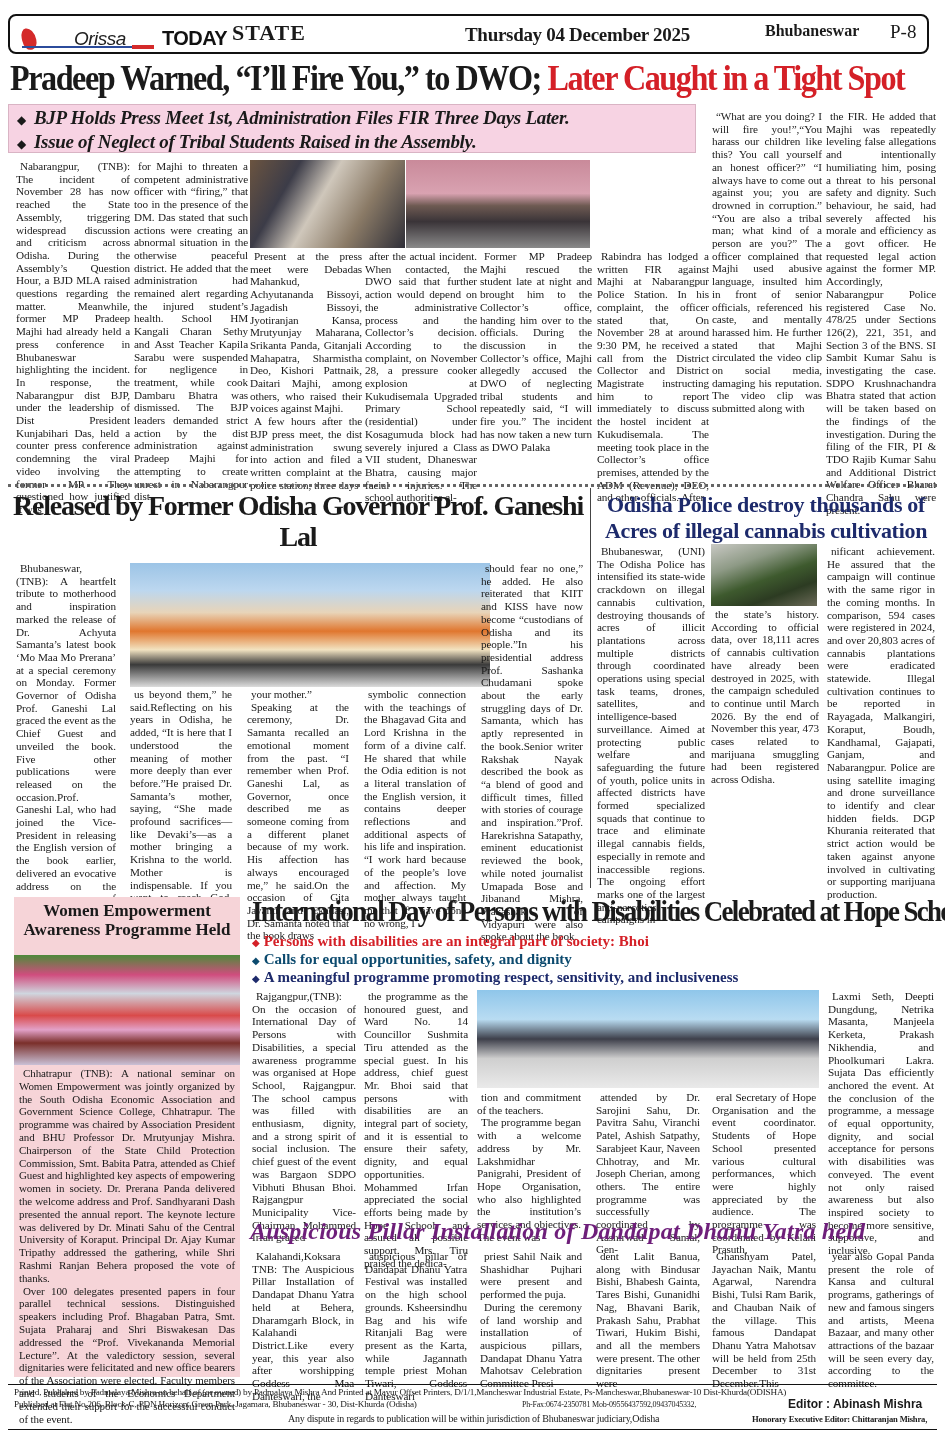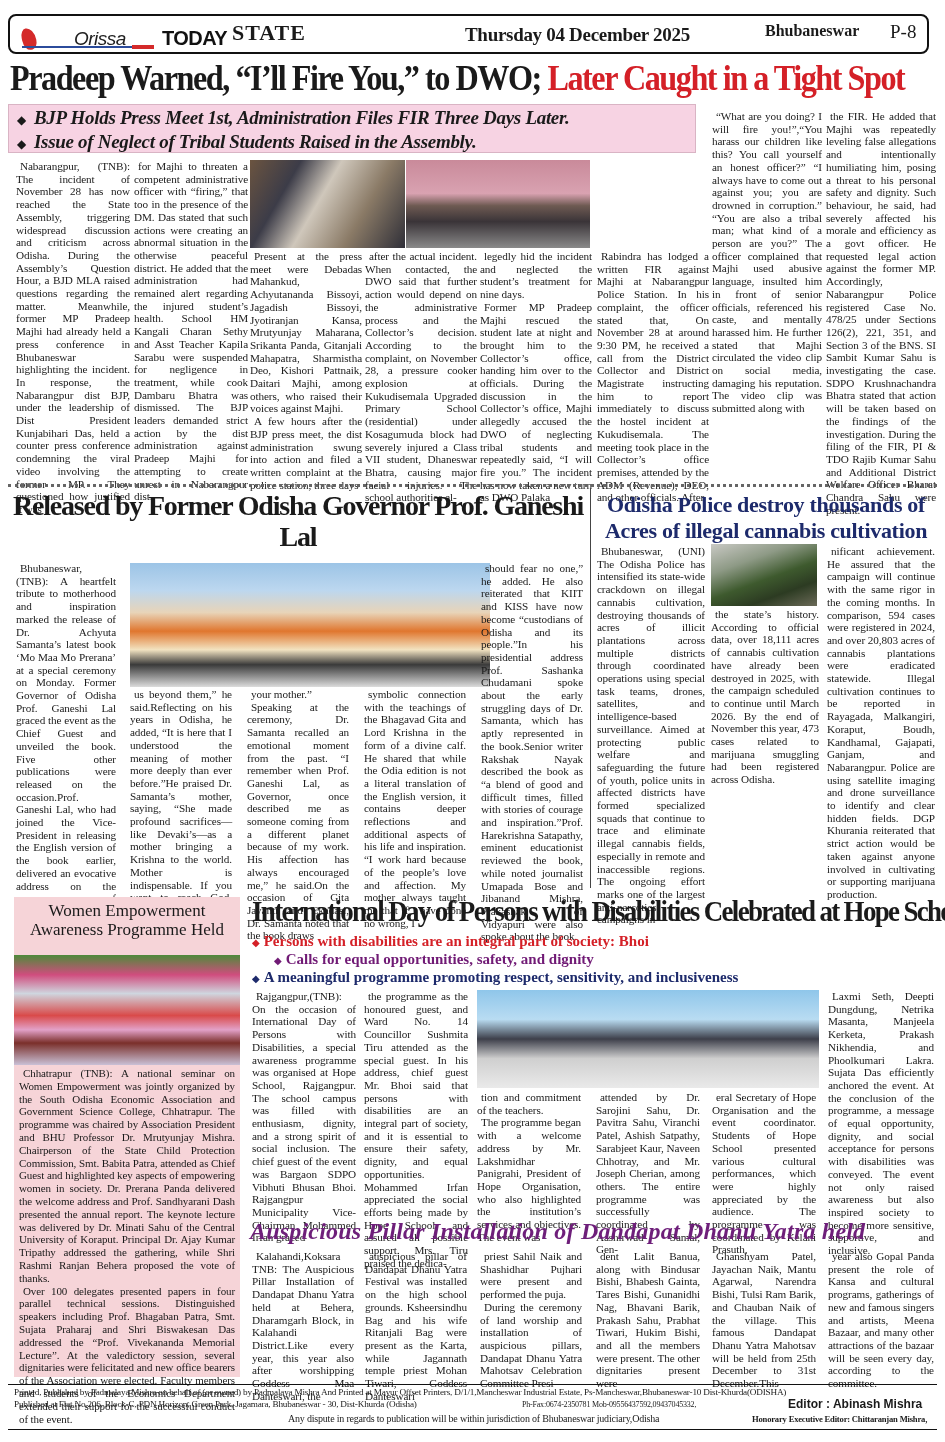--- a/index.html
+++ b/index.html
@@ -37,21 +37,21 @@
   .dash-rule { height: 4px; border-top: 3px dotted #666; }
   .vrule { width: 1px; background: #444; }
 
   
   .h-police { left: 596px; top: 492px; width: 340px; text-align: center; font-size: 22px; font-weight: bold; color: #1d2a6b; line-height: 26px; letter-spacing: -0.3px; }
 
   .h-mo { left: 8px; top: 490px; width: 580px; text-align: center; font-size: 28px; font-weight: bold; line-height: 31px; letter-spacing: -1.2px; }
 
   
   .women-box { left: 14px; top: 897px; width: 226px; height: 480px; background: #f6d4d8; }
-  .women-title { width: 100%; text-align: center; font-size: 17px; font-weight: normal; line-height: 19px; padding-top: 4px; }
+  .women-title { width: 100%; text-align: center; font-size: 17px; font-weight: bold; line-height: 19px; padding-top: 4px; }
   .women-box .col { position: absolute; left: 5px; top: 170px; width: 216px; font-size: 11px; line-height: 12.8px; }
 
   .h-intl { left: 252px; top: 895px; width: 690px; font-size: 29px; font-weight: bold; letter-spacing: -1.8px; white-space: nowrap; transform: scaleX(0.93); transform-origin: left; }
   .intl-bul { left: 252px; font-size: 15px; font-weight: bold; white-space: nowrap; }
   .intl-bul .dia { font-size: 10px; margin-right: 4px; }
 
   .h-pillar { left: 250px; top: 1218px; width: 690px; font-size: 24px; font-weight: bold; font-style: italic; color: #6e1f7a; letter-spacing: 0.2px; white-space: nowrap; }
 
   .footer-line { left: 8px; width: 929px; height: 1px; background: #111; }
   .footer { font-family: Liberation Serif, serif; font-size: 9.2px; white-space: nowrap; letter-spacing: -0.2px; }
@@ -96,21 +96,20 @@
 <div class="photo" style="left:406px; top:160px; width:184px; height:88px; background: linear-gradient(180deg,#c98a9a 0%,#d9a2b1 38%,#6e5a52 52%,#3a3438 70%,#8a8a8a 100%);"></div>
 
 <div class="abs col" style="left:250px; top:250px; width:112px;">
     <p>Present at the press meet were Debadas Mahankud, Achyutananda Bissoyi, Jagadish Bissoyi, Jyotiranjan Kansa, Mrutyunjay Maharana, Srikanta Panda, Gitanjali Mahapatra, Sharmistha Deo, Kishori Pattnaik, Daitari Majhi, among others, who raised their voices against Majhi.</p>
     <p>A few hours after the BJP press meet, the dist administration swung into action and filed a written complaint at the police station, three days</p>
   </div>
 <div class="abs col" style="left:365px; top:250px; width:112px;">
     <p>after the actual incident. When contacted, the DWO said that further action would depend on the administrative process and the Collector’s decision. According to the complaint, on November 28, a pressure cooker explosion at Kukudisemala Upgraded Primary School (residential) under Kosagumuda block had severely injured a Class VII student, Dhaneswar Bhatra, causing major facial injuries. The school authorities al-</p>
   </div>
 <div class="abs col" style="left:480px; top:250px; width:112px;">
-    <p>legedly hid the incident and neglected the student’s treatment for nine days.</p>
     <p>Former MP Pradeep Majhi rescued the student late at night and brought him to the Collector’s office, handing him over to the officials. During the discussion in the Collector’s office, Majhi allegedly accused the DWO of neglecting tribal students and repeatedly said, “I will fire you.” The incident has now taken a new turn as DWO Palaka</p>
   </div>
 <div class="abs col" style="left:597px; top:250px; width:112px;">
     <p>Rabindra has lodged a written FIR against Majhi at Nabarangpur Police Station. In his complaint, the officer stated that, On November 28 at around 9:30 PM, he received a call from the District Collector and District Magistrate instructing him to report immediately to discuss the hostel incident at Kukudisemala. The meeting took place in the Collector’s office premises, attended by the ADM (Revenue), DEO, and other officials. After</p>
   </div>
 <div class="abs col" style="left:712px; top:110px; width:110px;">
     <p>“What are you doing? I will fire you!”,“You harass our children like this? You call yourself an honest officer?” “I always have to come out against you; you are drowned in corruption.” “You are also a tribal man; what kind of a person are you?” The officer complained that Majhi used abusive language, insulted him in front of senior officials, referenced his caste, and mentally harassed him. He further stated that Majhi circulated the video clip on social media, damaging his reputation. The video clip was submitted along with</p>
   </div>
 <div class="abs col" style="left:826px; top:110px; width:110px;">
     <p>the FIR. He added that Majhi was repeatedly leveling false allegations and intentionally humiliating him, posing a threat to his personal safety and dignity. Such behaviour, he said, had severely affected his morale and efficiency as a govt officer. He requested legal action against the former MP. Accordingly, Nabarangpur Police registered Case No. 478/25 under Sections 126(2), 221, 351, and Section 3 of the BNS. SI Sambit Kumar Sahu is investigating the case. SDPO Krushnachandra Bhatra stated that action will be taken based on the findings of the investigation. During the filing of the FIR, PI &amp; TDO Rajib Kumar Sahu and Additional District Welfare Officer Bharat Chandra Sahu were present.</p>
@@ -163,21 +162,21 @@
   </div>
   <div class="photo" style="left:0px; top:58px; width:226px; height:110px; background: linear-gradient(180deg,#4e8a3a 0%,#d04d7e 18%,#cfd6df 35%,#d94a4a 55%,#e2a1c8 68%,#7a2f2a 80%,#c9c0d6 100%);"></div>
   <div class="col">
       <p>Chhatrapur (TNB): A national seminar on Women Empowerment was jointly organized by the South Odisha Economic Association and Government Science College, Chhatrapur. The programme was chaired by Association President and BHU Professor Dr. Mrutyunjay Mishra. Chairperson of the State Child Protection Commission, Smt. Babita Patra, attended as Chief Guest and highlighted key aspects of empowering women in society.  Dr. Prerana Panda delivered the welcome address and Prof. Sandhyarani Dash presented the annual report. The keynote lecture was delivered by Dr. Minati Sahu of the Central University of Koraput. Principal Dr. Ajay Kumar Tripathy addressed the gathering, while Shri Rashmi Ranjan Behera proposed the vote of thanks.</p>
       <p>Over 100 delegates presented papers in four parallel technical sessions. Distinguished speakers including Prof. Bhagaban Patra, Smt. Sujata Praharaj and Shri Biswakesan Das addressed the “Prof. Vivekananda Memorial Lecture”. At the valedictory session, several dignitaries were felicitated and new office bearers of the Association were elected. Faculty members and students of the Economics Department extended their support for the successful conduct of the event.</p>
     </div>
 </div>
 
 <div class="abs h-intl">International Day of Persons with Disabilities Celebrated at Hope School</div>
 <div class="abs intl-bul" style="top:933px; color:#d42027;"><span class="dia">◆</span><span>Persons with disabilities are an integral part of society: Bhoi</span></div>
-<div class="abs intl-bul" style="top:951px; color:#701a75;margin-left:22px;"><span class="dia">◆</span><span>Calls for equal opportunities, safety, and dignity</span></div>
+<div class="abs intl-bul" style="top:951px; color:#0c4a6e;"><span class="dia">◆</span><span>Calls for equal opportunities, safety, and dignity</span></div>
 <div class="abs intl-bul" style="top:969px; color:#1d2a6b;"><span class="dia">◆</span><span>A meaningful programme promoting respect, sensitivity, and inclusiveness</span></div>
 
 <div class="abs col" style="left:252px; top:990px; width:104px;">
     <p>Rajgangpur,(TNB): On the occasion of International Day of Persons with Disabilities, a special awareness programme was organised at Hope School, Rajgangpur. The school campus was filled with enthusiasm, dignity, and a strong spirit of social inclusion. The chief guest of the event was Bargaon SDPO Vibhuti Bhusan Bhoi. Rajgangpur Municipality Vice-Chairman Mohammed Irfan graced</p>
   </div>
 <div class="abs col" style="left:364px; top:990px; width:104px;">
     <p>the programme as the honoured guest, and Ward No. 14 Councillor Sushmita Tiru attended as the special guest. In his address, chief guest Mr. Bhoi said that persons with disabilities are an integral part of society, and it is essential to ensure their safety, dignity, and equal opportunities. Mohammed Irfan appreciated the social efforts being made by Hope School and assured all possible support. Mrs. Tiru praised the dedica-</p>
   </div>
 <div class="photo" style="left:477px; top:990px; width:342px; height:98px; background: linear-gradient(180deg,#8fc6ea 0%,#b9dcf2 30%,#3d3f4a 50%,#cfcfcf 70%,#eaeaea 100%);"></div>
 <div class="abs col" style="left:477px; top:1091px; width:104px;">

